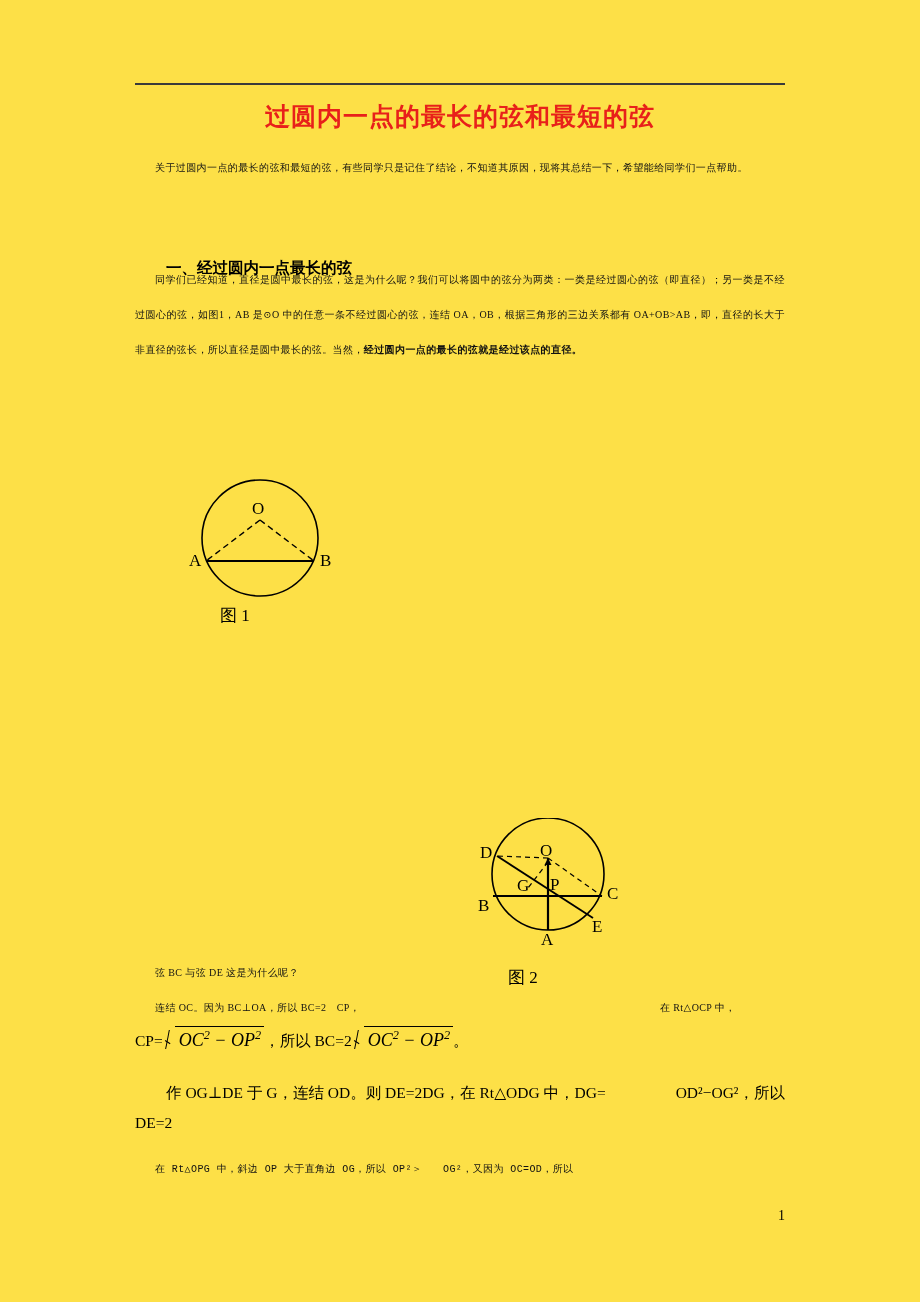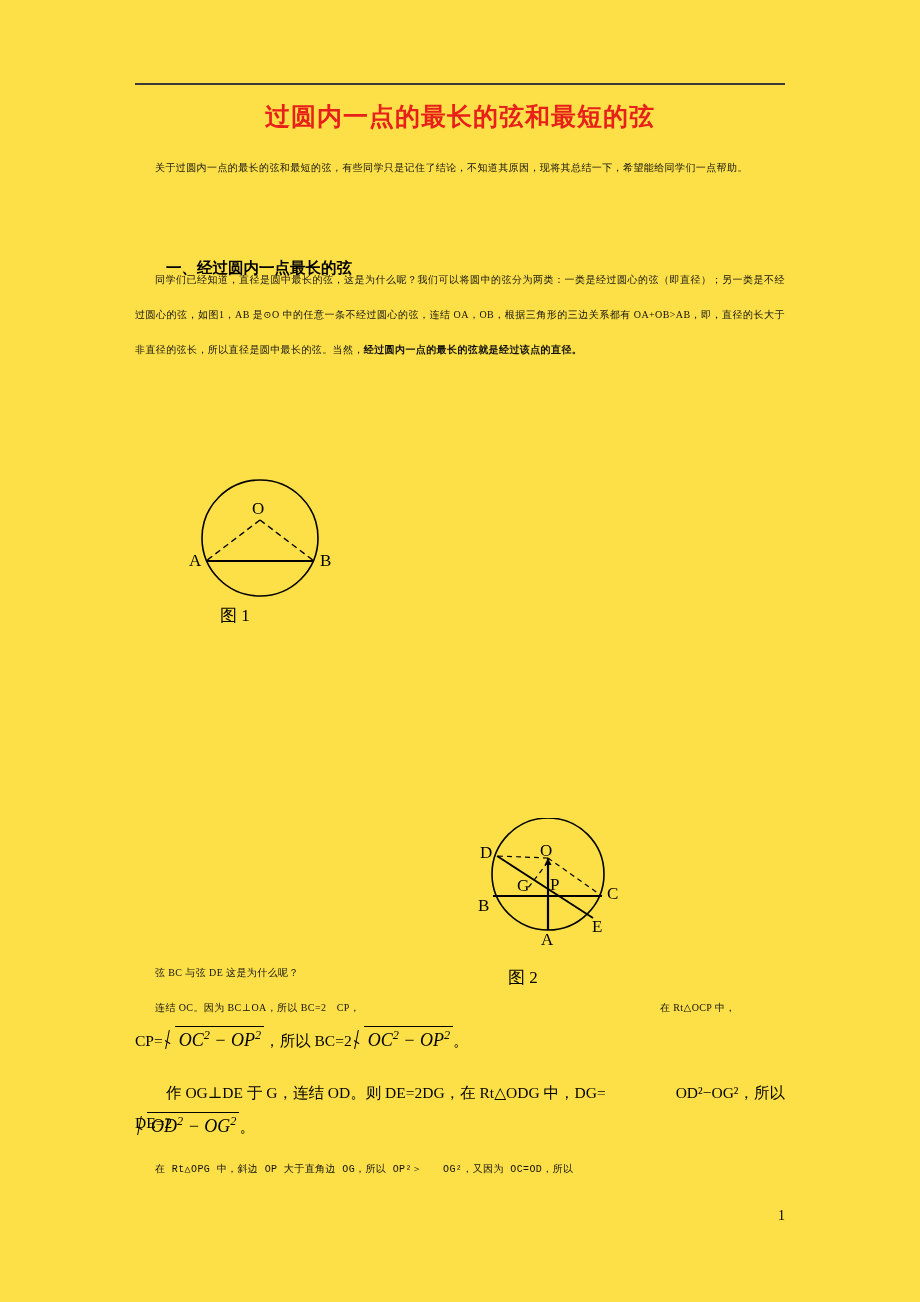--- a/index.html
+++ b/index.html
@@ -201,21 +201,18 @@
   <div class="para" style="left:640px; top:990px; width:180px;margin-left:20px;">在 Rt△OCP 中，</div>
 
   <div class="mathline" style="top:1026px;">
     <span>CP=</span><span class="math nobr"><span class="sqrt"><span class="radicand"><span>OC</span><sup class="exp">2</sup> <span>−</span> <span>OP</span><sup class="exp">2</sup></span></span></span><span>，所以 BC=2</span><span class="math nobr"><span class="sqrt"><span class="radicand"><span>OC</span><sup class="exp">2</sup> <span>−</span> <span>OP</span><sup class="exp">2</sup></span></span></span><span>。</span>
   </div>
 
   <div class="mathline" style="top:1078px; line-height:30px;">
     <span style="display:inline-block; text-indent:2em;">作 OG⊥DE 于 G，连结 OD。则 DE=2DG，在 Rt△ODG 中，DG=</span><span style="display:inline-block; width:70px;"></span><span>OD²−OG²，所以 DE=2</span>
   </div>
 
-  <div class="mathline" style="top:1112px;">
-    <span class="math nobr"><span class="sqrt"><span class="radicand"><span>OD</span><sup class="exp">2</sup> <span>−</span> <span>OG</span><sup class="exp">2</sup></span></span></span><span>。</span>
-  </div>
 
   <div class="para body-col indent" style="top:1152px;font-family:Liberation Mono, monospace;">在 Rt△OPG 中，斜边 OP 大于直角边 OG，所以 OP²＞　　OG²，又因为 OC=OD，所以</div>
 
   <div class="page-num">1</div>
 
 </div>
 
 </body></html>

